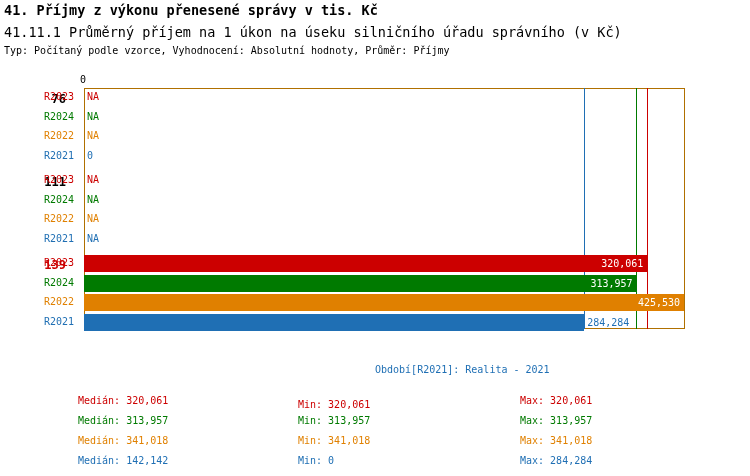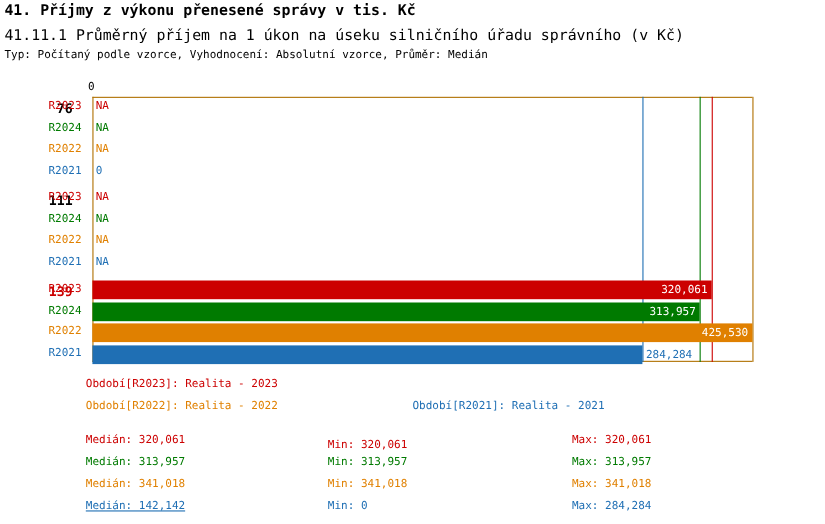--- a/index.html
+++ b/index.html
@@ -122,21 +122,21 @@
     position: absolute;
     font-size: 10px;
     white-space: nowrap;
   }
 </style>
 </head>
 <body>
 
 <div class="title1">41. Příjmy z výkonu přenesené správy v tis. Kč</div>
 <div class="title2">41.11.1 Průměrný příjem na 1 úkon na úseku silničního úřadu správního (v Kč)</div>
-<div class="subtitle">Typ: Počítaný podle vzorce, Vyhodnocení: Absolutní vzorce, Průměr: Medián</div>
+<div class="subtitle">Typ: Počítaný podle vzorce, Vyhodnocení: Absolutní hodnoty, Průměr: Příjmy</div>
 
 <div class="axis-zero-label">0</div>
 
 <div id="group-labels">
     <div class="grp-label" style="top: 92px; color: rgb(0, 0, 0);">76</div>
     <div class="grp-label" style="top: 175px; color: rgb(0, 0, 0);">111</div>
     <div class="grp-label" style="top: 258px; color: rgb(204, 0, 0);">139</div>
   </div>
 
 <div class="plot" id="plot">
@@ -147,33 +147,31 @@
     <div class="vline" style="left: 552.388px; background: rgb(0, 122, 0);"></div>
     <div class="vline" style="left: 563.127px; background: rgb(204, 0, 0);"></div>
     <div class="vline" style="left: 600px; background: rgb(176, 112, 0);"></div>
     <div class="bar" style="left: 0px; top: 167px; width: 563.127px; background: rgb(204, 0, 0);"></div>
     <div class="bar" style="left: 0px; top: 186.5px; width: 552.388px; background: rgb(0, 122, 0);"></div>
     <div class="bar" style="left: 0px; top: 206px; width: 600px; background: rgb(224, 128, 0);"></div>
     <div class="bar" style="left: 0px; top: 225.5px; width: 500.18px; background: rgb(31, 111, 180);"></div>
   </div>
 
 <div class="legend" id="legend">
-    <div class="leg-item" style="left: 78px; top: 4px; color: rgb(204, 0, 0);">Období[R2023]: Realita - 2023</div>
-    <div class="leg-item" style="left: 78px; top: 24px; color: rgb(224, 128, 0);">Období[R2022]: Realita - 2022</div>
     <div class="leg-item" style="left: 375px; top: 24px; color: rgb(31, 111, 180);">Období[R2021]: Realita - 2021</div>
     <div class="stat" style="left: 78px; top: 55px; color: rgb(204, 0, 0);">Medián: 320,061</div>
     <div class="stat" style="left: 298px; top: 59px; color: rgb(204, 0, 0);">Min: 320,061</div>
     <div class="stat" style="left: 520px; top: 55px; color: rgb(204, 0, 0);">Max: 320,061</div>
     <div class="stat" style="left: 78px; top: 75px; color: rgb(0, 122, 0);">Medián: 313,957</div>
     <div class="stat" style="left: 298px; top: 75px; color: rgb(0, 122, 0);">Min: 313,957</div>
     <div class="stat" style="left: 520px; top: 75px; color: rgb(0, 122, 0);">Max: 313,957</div>
     <div class="stat" style="left: 78px; top: 95px; color: rgb(224, 128, 0);">Medián: 341,018</div>
     <div class="stat" style="left: 298px; top: 95px; color: rgb(224, 128, 0);">Min: 341,018</div>
     <div class="stat" style="left: 520px; top: 95px; color: rgb(224, 128, 0);">Max: 341,018</div>
-    <div class="stat" style="left: 78px; top: 115px; color: rgb(31, 111, 180); text-decoration: underline;">Medián: 142,142</div>
+    <div class="stat" style="left: 78px; top: 115px; color: rgb(31, 111, 180);">Medián: 142,142</div>
     <div class="stat" style="left: 298px; top: 115px; color: rgb(31, 111, 180);">Min: 0</div>
     <div class="stat" style="left: 520px; top: 115px; color: rgb(31, 111, 180);">Max: 284,284</div>
   </div>
 
 <div class="row-name" style="top: 91px; color: rgb(204, 0, 0);">R2023</div>
 <div class="na" style="left: 87px; top: 91px; color: rgb(204, 0, 0);">NA</div>
 <div class="row-name" style="top: 110.5px; color: rgb(0, 122, 0);">R2024</div>
 <div class="na" style="left: 87px; top: 110.5px; color: rgb(0, 122, 0);">NA</div>
 <div class="row-name" style="top: 130px; color: rgb(224, 128, 0);">R2022</div>
 <div class="na" style="left: 87px; top: 130px; color: rgb(224, 128, 0);">NA</div>

